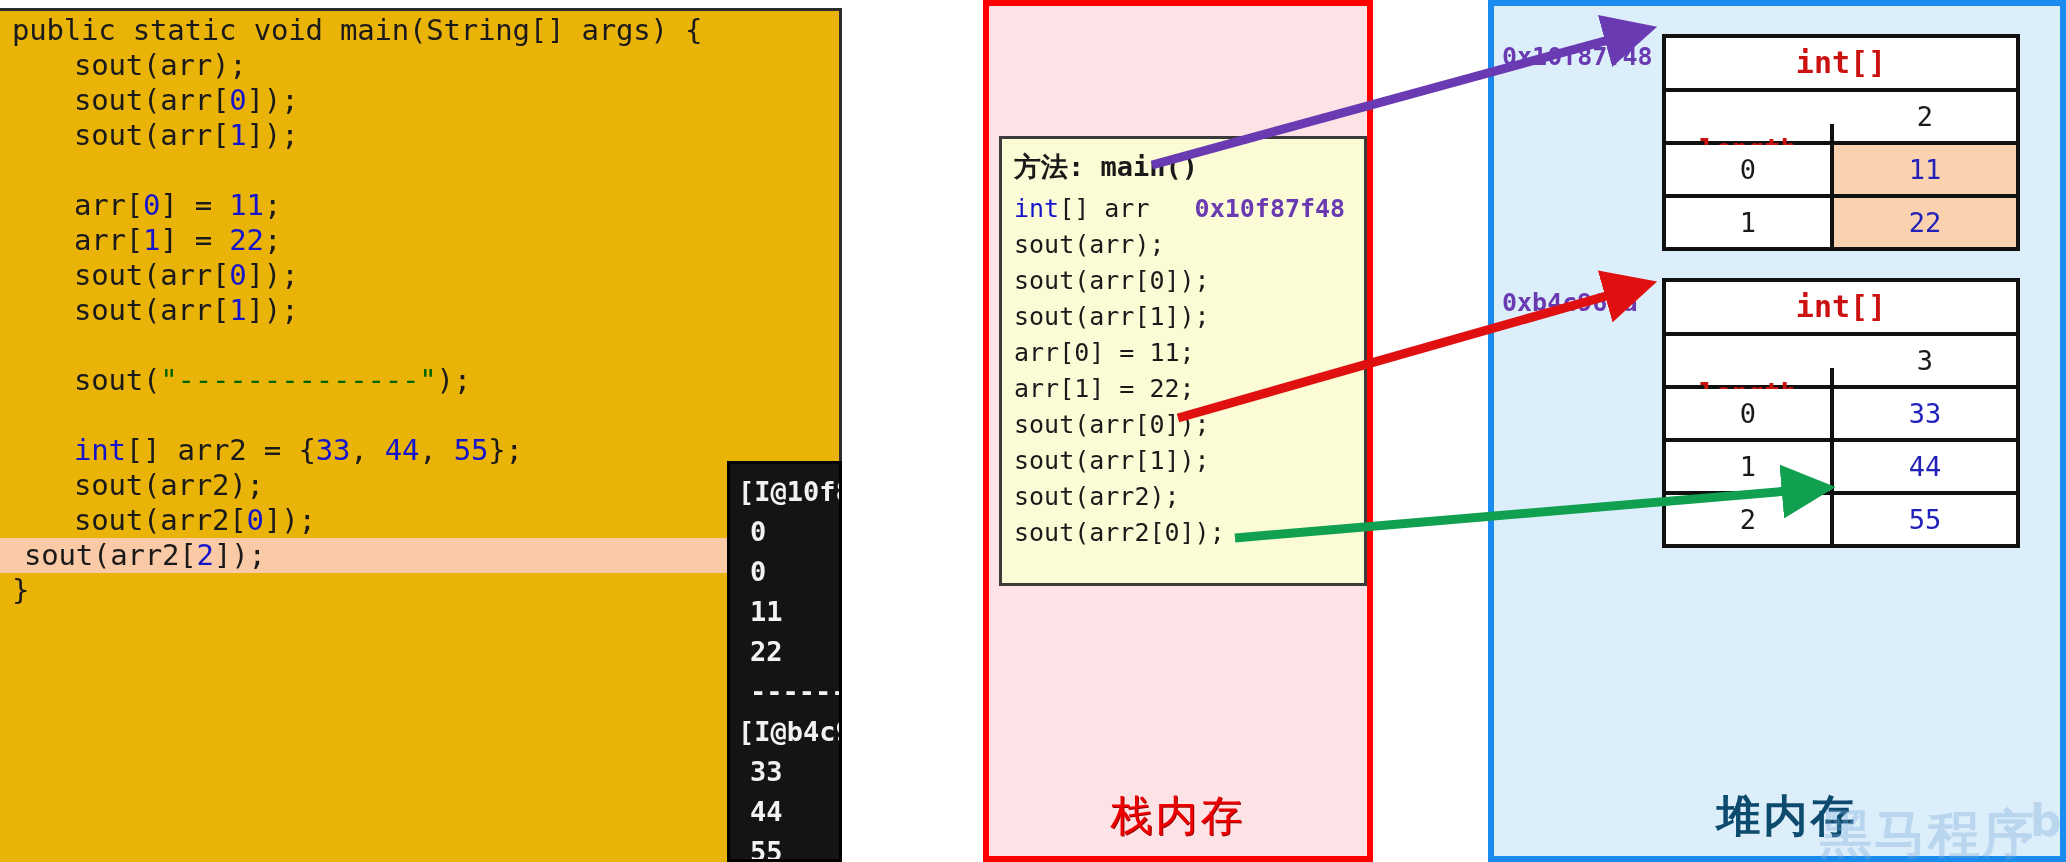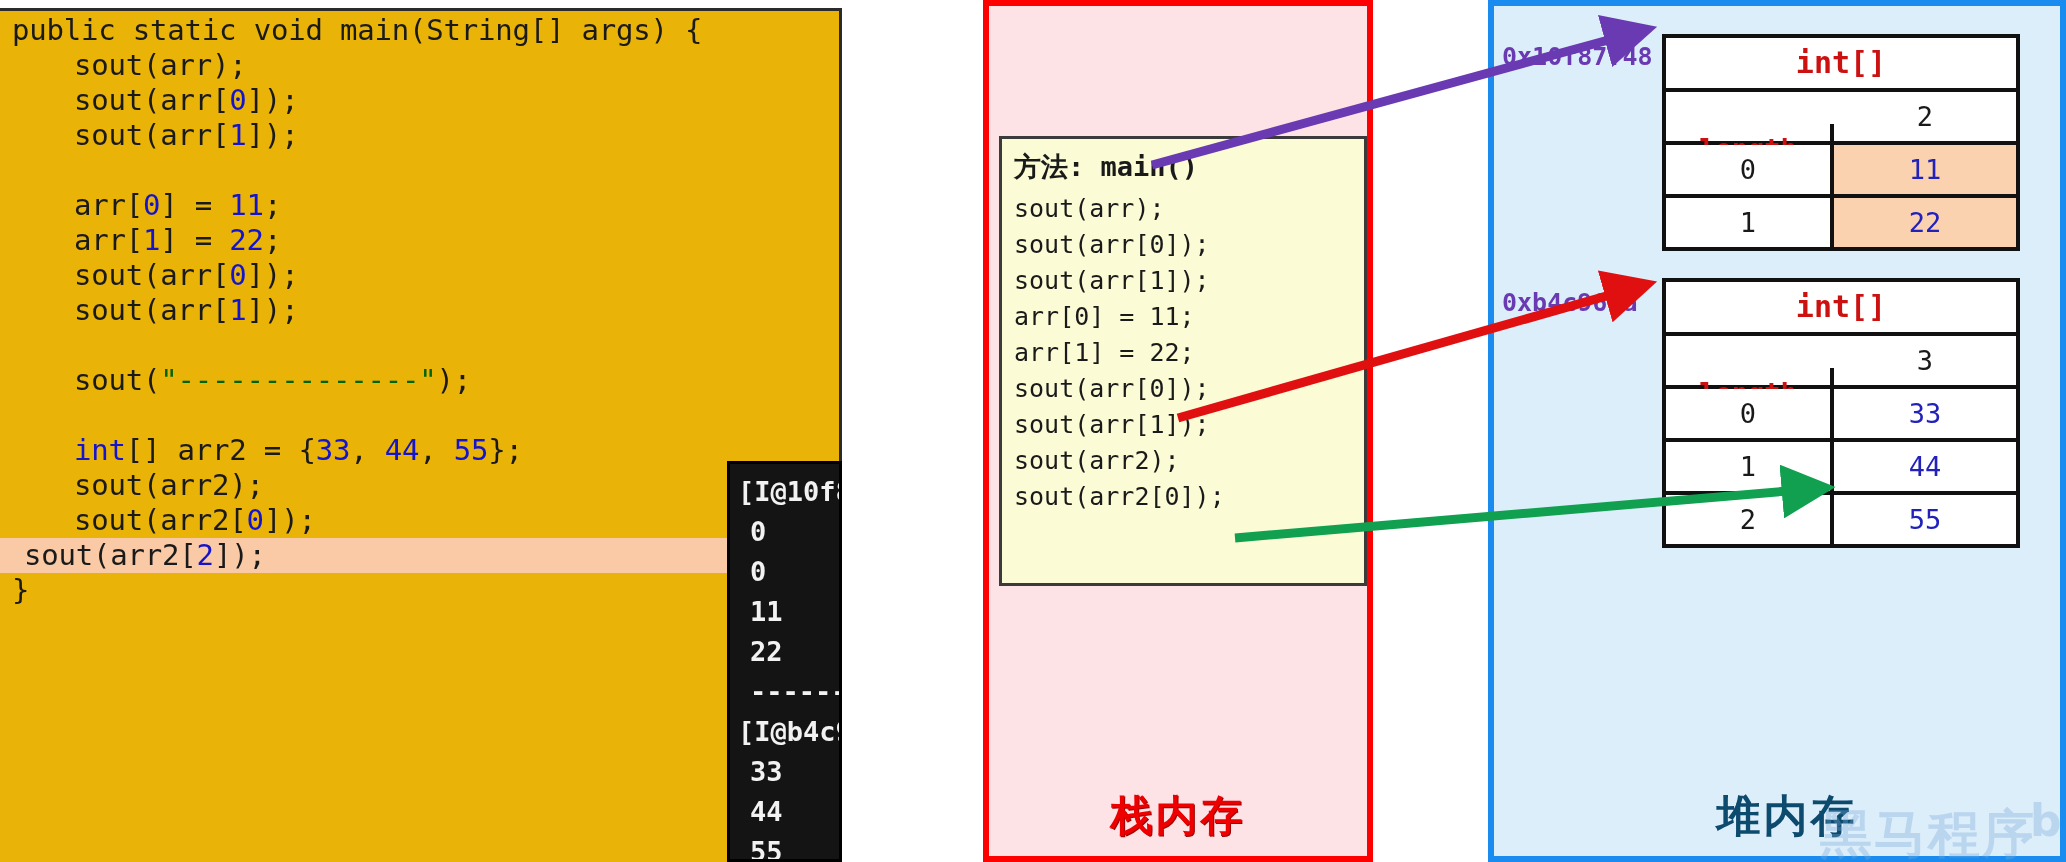--- a/index.html
+++ b/index.html
@@ -102,21 +102,21 @@
     font-size: 25px;
     font-family: "DejaVu Sans Mono", monospace;
   }
   #stack-caption {
     position: absolute;
     left: 0; bottom: 12px;
     width: 100%;
     text-align: center;
     color: #ee0000;
     font-size: 42px;
-    font-weight: bold;
+    font-weight: normal;
     font-family: "DejaVu Sans", sans-serif;
     letter-spacing: 3px;
     text-shadow: 1px 1px 0 #900;
   }
 
   
   #heap-panel {
     position: absolute;
     left: 1488px; top: 0px;
     width: 578px; height: 862px;
@@ -252,20 +252,21 @@
       <div class="console-line sub">33</div>
       <div class="console-line sub">44</div>
       <div class="console-line sub">55</div>
     </div>
 </div>
 
 <div id="stack-panel">
   <div id="stack-frame">
     <div id="stack-lines">
         <div class="stack-line title"><span>方法: main()</span></div>
+        <div class="stack-line"><span><span class="tok-kw">int</span>[] arr</span><span class="addr-label">   0x10f87f48</span></div>
         <div class="stack-line"><span>sout(arr);</span></div>
         <div class="stack-line"><span>sout(arr[0]);</span></div>
         <div class="stack-line"><span>sout(arr[1]);</span></div>
         <div class="stack-line"><span>arr[0] = 11;</span></div>
         <div class="stack-line"><span>arr[1] = 22;</span></div>
         <div class="stack-line"><span>sout(arr[0]);</span></div>
         <div class="stack-line"><span>sout(arr[1]);</span></div>
         <div class="stack-line"><span>sout(arr2);</span></div>
         <div class="stack-line"><span>sout(arr2[0]);</span></div>
       </div>

